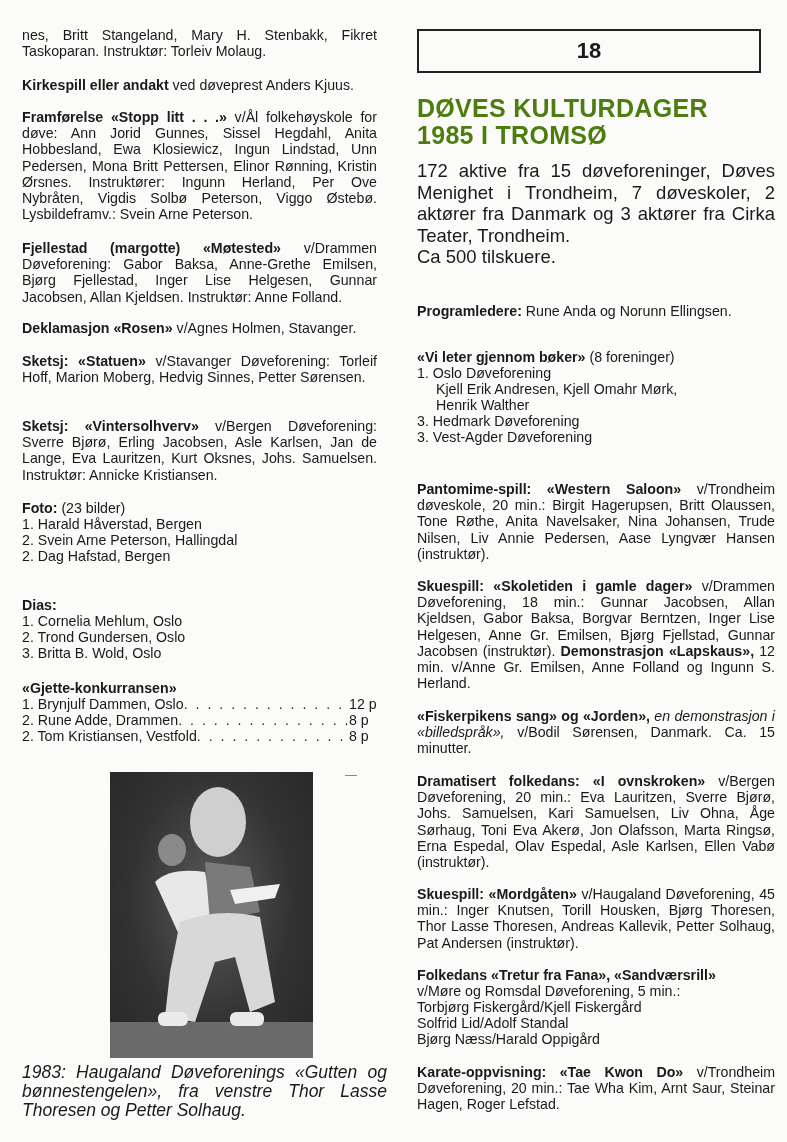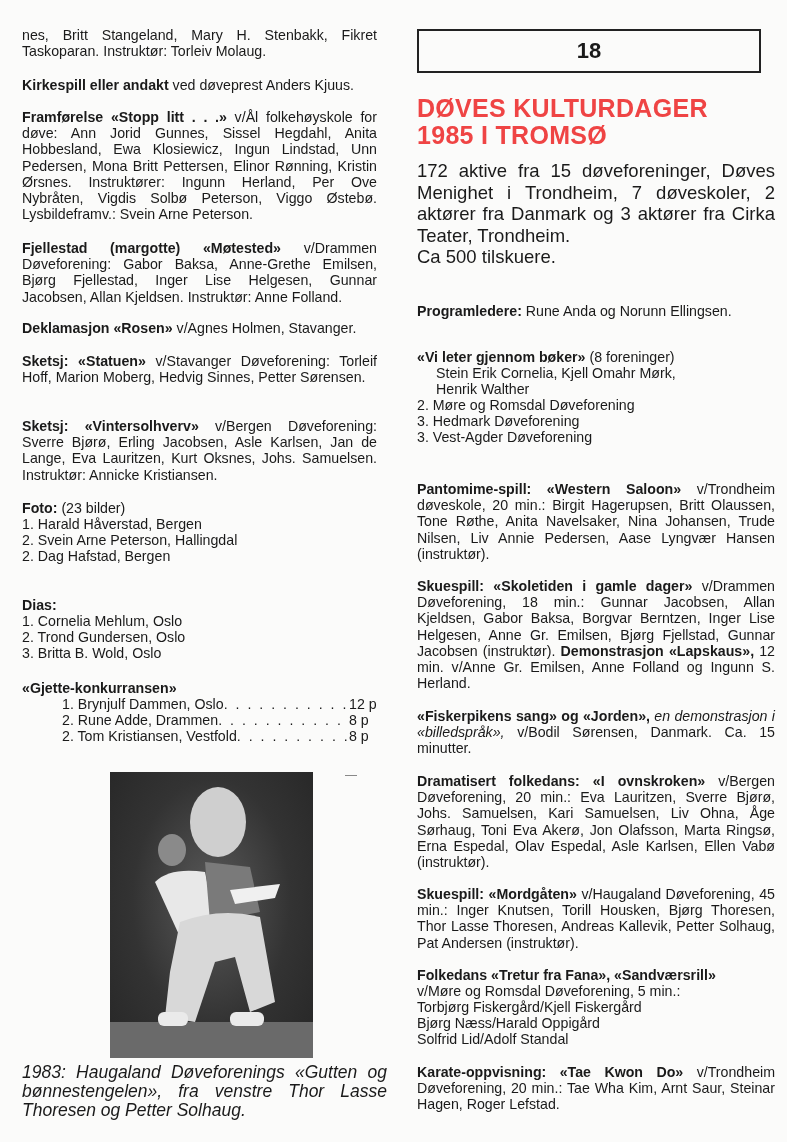--- a/index.html
+++ b/index.html
@@ -11,26 +11,26 @@
   .left { left: 22px; width: 365px; }
   .right { left: 417px; width: 368px; }
   p { margin: 0; font-size: 14.2px; line-height: 16.2px; text-align: justify; }
   b { font-weight: bold; }
   .blk { position: absolute; left: 0; right: 10px; }
   .pagebox {
     position: absolute; left: 417px; top: 29px; width: 344px; height: 44px;
     border: 2px solid #222; box-sizing: border-box; display: flex; align-items: center; justify-content: center;
     font-weight: bold; font-size: 22px;
   }
-  .headline { font-weight: bold; font-size: 25px; line-height: 27px; letter-spacing: 0.3px; color: #ef4444; }
+  .headline { font-weight: bold; font-size: 25px; line-height: 27px; letter-spacing: 0.3px; color: #4d7c0f; }
   .lead { font-size: 18.5px; line-height: 21.5px; }
   .lst div { font-size: 14.2px; line-height: 16px; }
   .ind { padding-left: 19px; }
   .dots { display: flex; font-size: 14.2px; line-height: 16px; }
-  .dots .nm { white-space: nowrap; margin-left: 40px; }
+  .dots .nm { white-space: nowrap; }
   .dots .ld { flex: 1; overflow: hidden; white-space: nowrap; letter-spacing: 2px; }
   .dots .pts { white-space: nowrap; width: 28px; }
   .photo {
     position: absolute; left: 110px; top: 772px; width: 203px; height: 286px;
     background: radial-gradient(ellipse at 50% 45%, #5a5a5a 0%, #333 55%, #262626 100%);
     overflow: hidden;
   }
   .caption { position: absolute; left: 22px; top: 1063px; width: 365px; font-style: italic; font-size: 17.5px; line-height: 19px; text-align: justify; }
   em { font-style: italic; }
   .dash { position: absolute; left: 345px; top: 775px; width: 12px; height: 1px; background: #888; }
@@ -125,23 +125,23 @@
   <div class="blk" style="top:160px">
     <p class="lead">172 aktive fra 15 døveforeninger, Døves Menighet i Trondheim, 7 døveskoler, 2 aktører fra Danmark og 3 aktører fra Cirka Teater, Trondheim.</p>
     <p class="lead">Ca 500 tilskuere.</p>
   </div>
   <div class="blk" style="top:303px">
     <p><b>Programledere:</b><span> Rune Anda og Norunn Ellingsen.</span></p>
   </div>
 
   <div class="blk lst" style="top:349px">
     <div><b>«Vi leter gjennom bøker»</b><span> (8 foreninger)</span></div>
-    <div class="ind">Stein Erik Cornelia, Kjell Omahr Mørk,</div>
+    <div>1. Oslo Døveforening</div>
+    <div class="ind">Kjell Erik Andresen, Kjell Omahr Mørk,</div>
     <div class="ind">Henrik Walther</div>
-    <div>2. Møre og Romsdal Døveforening</div>
     <div>3. Hedmark Døveforening</div>
     <div>3. Vest-Agder Døveforening</div>
   </div>
 
   <div class="blk" style="top:481px">
     <p><b>Pantomime-spill: «Western Saloon»</b><span> v/Trondheim døveskole, 20 min.: Birgit Hagerupsen, Britt Olaussen, Tone Røthe, Anita Navelsaker, Nina Johansen, Trude Nilsen, Liv Annie Pedersen, Aase Lyngvær Hansen (instruktør).</span></p>
   </div>
   <div class="blk" style="top:578px">
     <p><b>Skuespill: «Skoletiden i gamle dager»</b><span> v/Drammen Døveforening, 18 min.: Gunnar Jacobsen, Allan Kjeldsen, Gabor Baksa, Borgvar Berntzen, Inger Lise Helgesen, Anne Gr. Emilsen, Bjørg Fjellstad, Gunnar Jacobsen (instruktør). </span><b>Demonstrasjon «Lapskaus»,</b><span> 12 min. v/Anne Gr. Emilsen, Anne Folland og Ingunn S. Herland.</span></p>
   </div>
@@ -151,19 +151,19 @@
   <div class="blk" style="top:773px">
     <p><b>Dramatisert folkedans: «I ovnskroken»</b><span> v/Bergen Døveforening, 20 min.: Eva Lauritzen, Sverre Bjørø, Johs. Samuelsen, Kari Samuelsen, Liv Ohna, Åge Sørhaug, Toni Eva Akerø, Jon Olafsson, Marta Ringsø, Erna Espedal, Olav Espedal, Asle Karlsen, Ellen Vabø (instruktør).</span></p>
   </div>
   <div class="blk" style="top:886px">
     <p><b>Skuespill: «Mordgåten»</b><span> v/Haugaland Døveforening, 45 min.: Inger Knutsen, Torill Housken, Bjørg Thoresen, Thor Lasse Thoresen, Andreas Kallevik, Petter Solhaug, Pat Andersen (instruktør).</span></p>
   </div>
   <div class="blk lst" style="top:967px">
     <p><b>Folkedans «Tretur fra Fana», «Sandværsrill»</b></p>
     <div>v/Møre og Romsdal Døveforening, 5 min.:</div>
     <div>Torbjørg Fiskergård/Kjell Fiskergård</div>
+    <div>Solfrid Lid/Adolf Standal</div>
     <div>Bjørg Næss/Harald Oppigård</div>
-    <div>Solfrid Lid/Adolf Standal</div>
   </div>
   <div class="blk" style="top:1064px">
     <p><b>Karate-oppvisning: «Tae Kwon Do»</b><span> v/Trondheim Døveforening, 20 min.: Tae Wha Kim, Arnt Saur, Steinar Hagen, Roger Lefstad.</span></p>
   </div>
 </div>
 
 </body></html>

